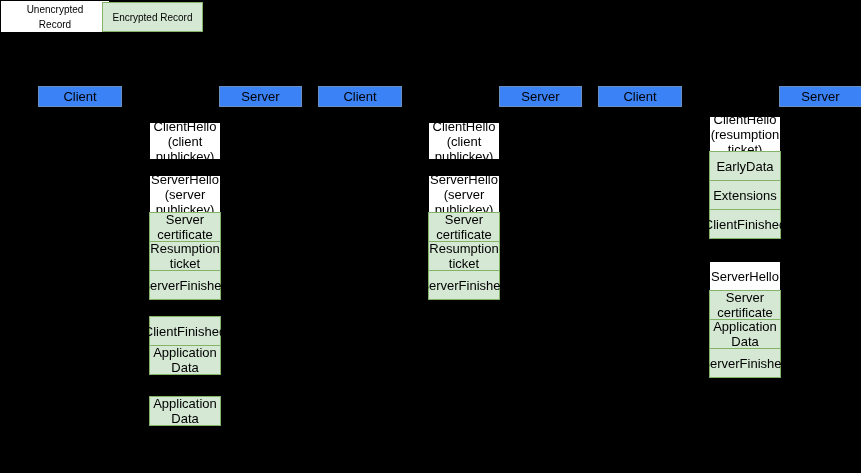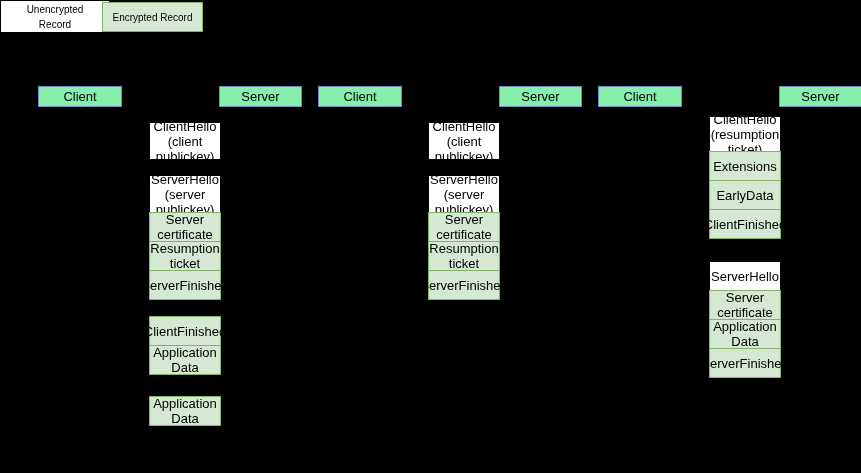--- a/index.html
+++ b/index.html
@@ -37,21 +37,21 @@
   }
   .plain {
     background: #ffffff;
     border: 1px solid #000000;
   }
   .enc {
     background: #d5e8d4;
     border: 1px solid #82b366;
   }
   .lane {
-    background: #86efac;
+    background: #3b82f6;
     border: 1px solid #6c8ebf;
     font-size: 13px;
   }
   
   .stack {
     position: absolute;
     box-sizing: border-box;
     padding-left: 28px;
   }
   .stack .box { position: relative; width: 100%; }
@@ -110,22 +110,22 @@
     <div class="box plain" style="height:38px;">ServerHello
 (server publickey)</div>
     <div class="box enc" style="height:30px; margin-top:-1px;">Server certificate</div>
     <div class="box enc" style="height:30px; margin-top:-1px;">Resumption ticket</div>
     <div class="box enc" style="height:30px; margin-top:-1px;">ServerFinished</div>
   </div>
 
   <div class="stack" style="left:681px; top:116px; width:100px;">
     <div class="box plain" style="height:36px;">ClientHello
 (resumption ticket)</div>
+    <div class="box enc" style="height:30px; margin-top:-1px;">EarlyData</div>
     <div class="box enc" style="height:30px; margin-top:-1px;">Extensions</div>
-    <div class="box enc" style="height:30px; margin-top:-1px;">EarlyData</div>
     <div class="box enc" style="height:30px; margin-top:-1px;">ClientFinished</div>
   </div>
 
   <div class="stack" style="left:681px; top:261px; width:100px;">
     <div class="box plain" style="height:30px;">ServerHello</div>
     <div class="box enc" style="height:30px; margin-top:-1px;">Server certificate</div>
     <div class="box enc" style="height:30px; margin-top:-1px;">Application Data</div>
     <div class="box enc" style="height:30px; margin-top:-1px;">ServerFinished</div>
   </div>
 

